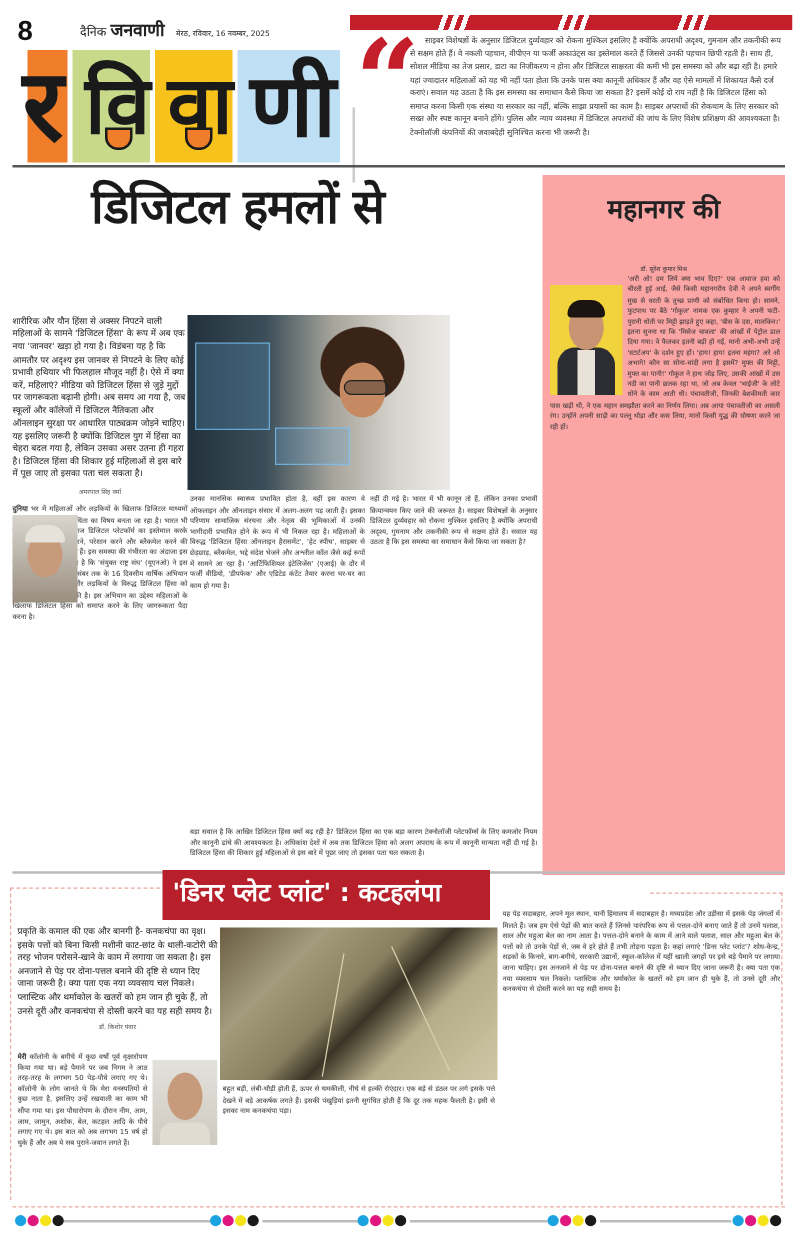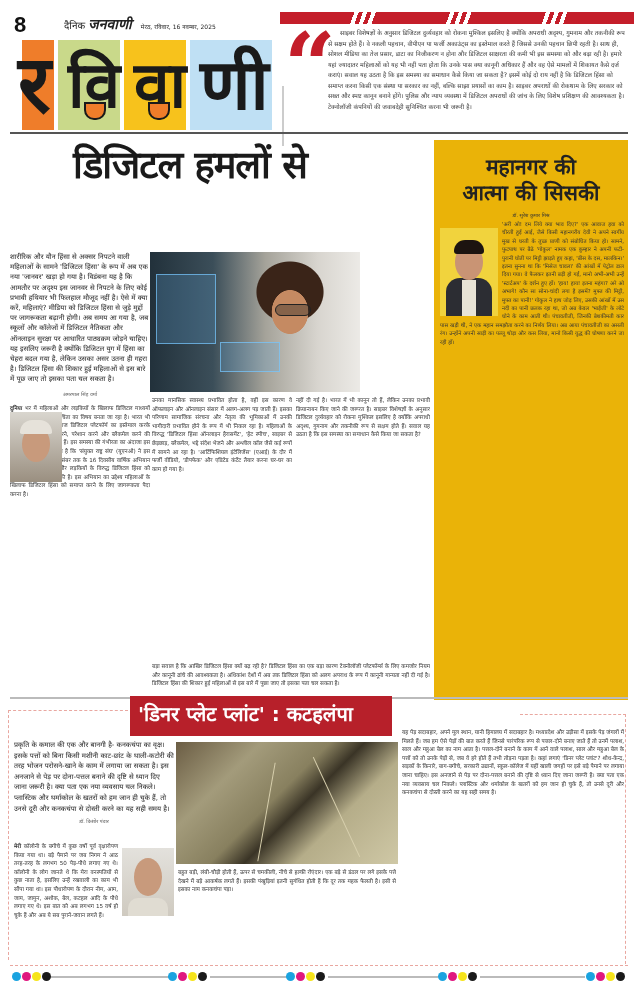--- a/index.html
+++ b/index.html
@@ -1,21 +1,21 @@
 <!DOCTYPE html>
 <html><head>
 <meta charset="utf-8">
 <style>
   * { box-sizing: border-box; margin: 0; padding: 0; }
   body { width: 634px; height: 988px; background: #fff; font-family: "DejaVu Sans", sans-serif; color: #222; position: relative; overflow: hidden; }
   .abs { position: absolute; }
   
   .page-num { left: 14px; top: 12px; font: bold 22px "Liberation Sans", sans-serif; color: #111; }
   .paper-name { left: 64px; top: 14px; font-size: 10px; color: #222; white-space: nowrap; }
-  .paper-name b { font-size: 14px; font-weight: bold; font-style: italic; }
+  .paper-name b { font-size: 14px; font-weight: bold; }
   .paper-name .date { font-size: 6px; margin-left: 6px; }
   .logo { left: 14px; top: 40px; width: 258px; height: 90px; }
   .logo .blk { position: absolute; top: 0; height: 90px; }
   .logo .glyph { position: absolute; font: bold 80px "DejaVu Sans", sans-serif; color: #1a1a1a; line-height: 90px; top: 0; }
   .cup { position: absolute; width: 22px; height: 18px; background: #ef7d2a; border-radius: 0 0 10px 10px; border: 2px solid #1a1a1a; }
   .quote-box { left: 280px; top: 12px; width: 354px; height: 116px; }
   .stripe { position: absolute; left: 0; top: 0; width: 354px; height: 12px; background: repeating-linear-gradient(110deg, #c41e2a 0 70px, #fff 70px 74px, #c41e2a 74px 78px, #fff 78px 82px, #c41e2a 82px 86px, #fff 86px 90px); }
   .qmark { position: absolute; left: 4px; top: 8px; font: bold 90px "DejaVu Serif", serif; color: #c41e2a; line-height: 90px; }
   .quote-text { position: absolute; left: 48px; top: 16px; width: 300px; font-size: 6.2px; line-height: 10.5px; color: #333; text-indent: 12px; }
   .quote-text::before { content:""; position:absolute; left:-46px; top:58px; width:2px; height:60px; background:#ccc; }
@@ -26,21 +26,21 @@
   .lead { left: 10px; top: 252px; width: 140px; font-size: 7px; line-height: 10.2px; color: #222; }
   .byline { font-size: 5px; text-align: center; color: #555; margin-top: 4px; }
   .photo-main { left: 150px; top: 252px; width: 210px; height: 140px; background:
      radial-gradient(ellipse 30px 36px at 140px 60px, #c58a62 0 60%, transparent 62%),
      radial-gradient(ellipse 55px 50px at 140px 40px, #3a2418 0 60%, transparent 62%),
      linear-gradient(90deg, #22313b 0%, #3b4e59 30%, #a5a39a 55%, #d8d5cf 80%, #eceae6 100%); }
   .photo-main .panel { position: absolute; border: 1px solid rgba(120,200,255,.7); background: rgba(90,160,210,.25); }
   .author-photo { background: linear-gradient(180deg,#d9d6cf,#9a8f80); }
   .face { position:absolute; border-radius: 50%; background: #c89a7c; }
   
-  .sidebar { left: 434px; top: 140px; width: 194px; height: 560px; background: #eab308; }
+  .sidebar { left: 434px; top: 140px; width: 194px; height: 560px; background: #fca5a5; }
   .side-title { position: absolute; left: 0; top: 14px; width: 194px; text-align: center; font: bold 21px "DejaVu Sans", sans-serif; line-height: 26px; color: #222; }
   .side-byline { position: absolute; left: 0; top: 72px; width: 194px; text-align: center; font-size: 5px; color: #333; }
   .side-text { position: absolute; left: 6px; top: 80px; width: 184px; font-size: 5.4px; line-height: 8.4px; color: #333; text-align: justify; }
   .side-photo { position: absolute; left: 6px; top: 88px; width: 58px; height: 88px; background: #f1d33d; }
   .side-photo .suit { position:absolute; left:6px; top:50px; width:46px; height:38px; background:#2c2d33; border-radius: 14px 14px 0 0; }
   .side-photo .shirt { position:absolute; left:22px; top:52px; width:14px; height:36px; background:#e8e3d6; }
   .side-photo .head { position:absolute; left:15px; top:16px; width:28px; height:36px; border-radius:50%; background:#c99474; }
   .side-photo .hair { position:absolute; left:14px; top:12px; width:30px; height:14px; border-radius:15px 15px 4px 4px; background:#1c1410; }
   
   .band { left: 10px; top: 697px; width: 618px; height: 2px; background: #bbb; }
@@ -109,21 +109,20 @@
   <p class="col-text"><b>दुनिया</b> <span>भर में महिलाओं और लड़कियों के खिलाफ डिजिटल माध्यमों का दुरुपयोग एक गंभीर चिंता का विषय बनता जा रहा है। भारत भी इससे अछूता नहीं है। आज डिजिटल प्लेटफॉर्म का इस्तेमाल करके महिलाओं को बदनाम करने, परेशान करने और ब्लैकमेल करने की घटनाएं आम होती जा रही हैं। इस समस्या की गंभीरता का अंदाजा इस बात से लगाया जा सकता है कि 'संयुक्त राष्ट्र संघ' (यूएनओ) ने इस वर्ष 25 नवंबर से 10 दिसंबर तक के 16 दिवसीय वार्षिक अभियान की थीम ही महिलाओं और लड़कियों के विरुद्ध डिजिटल हिंसा को समाप्त करने पर केंद्रित की है। इस अभियान का उद्देश्य महिलाओं के खिलाफ डिजिटल हिंसा को समाप्त करने के लिए जागरूकता पैदा करना है।</span></p>
 </div>
 
 <div class="abs col-text" style="left:152px;top:396px;width:140px;height:260px;overflow:hidden;">उनका मानसिक स्वास्थ्य प्रभावित होता है, वहीं इस कारण वे ऑफलाइन और ऑनलाइन संसार में अलग-अलग पड़ जाती हैं। इसका परिणाम सामाजिक संरचना और नेतृत्व की भूमिकाओं में उनकी भागीदारी प्रभावित होने के रूप में भी निकल रहा है। महिलाओं के विरुद्ध 'डिजिटल हिंसा ऑनलाइन हैरासमेंट', 'हेट स्पीच', साइबर से छेड़छाड़, ब्लैकमेल, भद्दे संदेश भेजने और अश्लील कॉल जैसे कई रूपों में सामने आ रहा है। 'आर्टिफिशियल इंटेलिजेंस' (एआई) के दौर में फर्जी वीडियो, 'डीपफेक' और एडिटेड कंटेंट तैयार करना घर-घर का काम हो गया है।</div>
 <div class="abs col-text" style="left:296px;top:396px;width:134px;height:260px;overflow:hidden;">नहीं दी गई है। भारत में भी कानून तो हैं, लेकिन उनका प्रभावी क्रियान्वयन किए जाने की जरूरत है। साइबर विशेषज्ञों के अनुसार डिजिटल दुर्व्यवहार को रोकना मुश्किल इसलिए है क्योंकि अपराधी अदृश्य, गुमनाम और तकनीकी रूप से सक्षम होते हैं। सवाल यह उठता है कि इस समस्या का समाधान कैसे किया जा सकता है?</div>
 <div class="abs col-text" style="left:152px;top:662px;width:278px;height:30px;overflow:hidden;">बड़ा सवाल है कि आखिर डिजिटल हिंसा क्यों बढ़ रही है? डिजिटल हिंसा का एक बड़ा कारण टेक्नोलॉजी प्लेटफॉर्म्स के लिए कमजोर नियम और कानूनी ढांचे की आवश्यकता है। अधिकांश देशों में अब तक डिजिटल हिंसा को अलग अपराध के रूप में कानूनी मान्यता नहीं दी गई है। डिजिटल हिंसा की शिकार हुई महिलाओं से इस बारे में पूछा जाए तो इसका पता चल सकता है।</div>
 
 <div class="abs sidebar">
   <h2 class="side-title">
     <span style="display:block">महानगर की</span>
-    <span style="display:block">आत्मा की सिसकी</span>
   </h2>
   <div class="side-byline">डॉ. सुरेश कुमार मिश्र</div>
   <div class="side-photo">
     <div class="suit"></div>
     <div class="shirt"></div>
     <div class="head"></div>
     <div class="hair"></div>
   </div>
   <p class="side-text" style="height:470px;overflow:hidden;">
     <span style="float:left;width:62px;height:96px;"></span>

